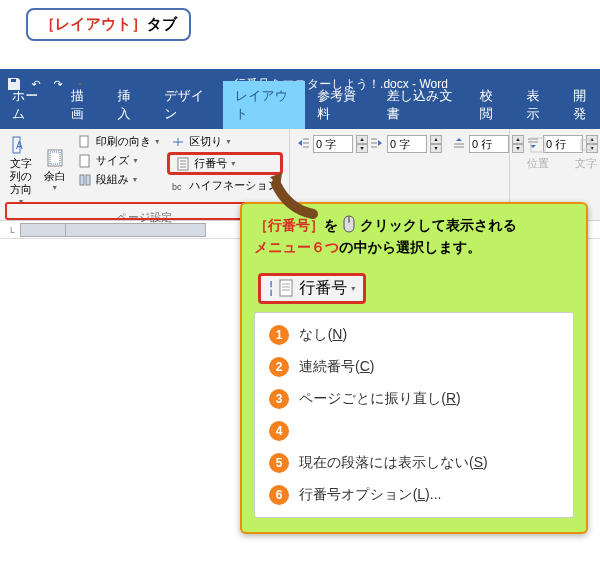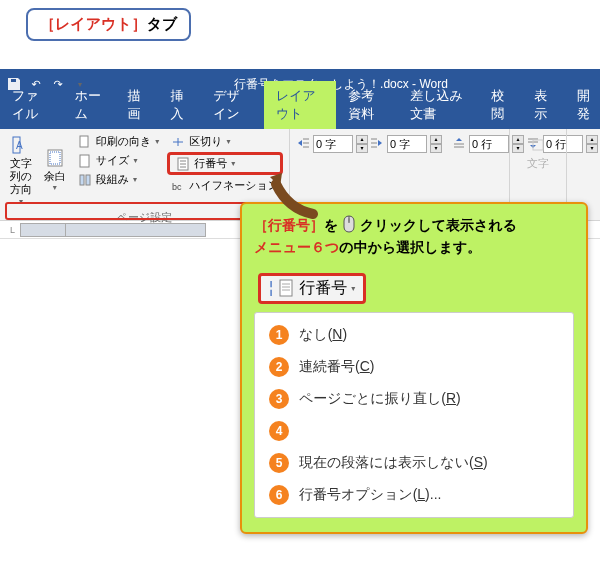--- a/index.html
+++ b/index.html
@@ -12,21 +12,21 @@
   
   
   .word-window { border-top: 20px solid #fff; }
   .titlebar { background: #2B579A; color: #fff; height: 30px; display: flex; align-items: center; padding: 0 6px; font-size: 12px; }
   .qat { display: flex; gap: 6px; align-items: center; }
   .qat-icon { width: 16px; height: 16px; display: flex; align-items: center; justify-content: center; color: #fff; font-size: 11px; }
   .titlebar .title { flex: 1; text-align: center; }
   
   .tabs { background: #2B579A; display: flex; color: #fff; font-size: 13px; height: 30px; align-items: flex-end; }
   .tab { padding: 6px 12px; cursor: pointer; }
-  .tab.active { background: #bef264; color: #2B579A; }
+  .tab.active { background: #7dd3fc; color: #2B579A; }
   
   .ribbon { background: #F3F3F3; border-bottom: 1px solid #D4D4D4; display: flex; height: 92px; position: relative; }
   .ribbon-group { border-right: 1px solid #D4D4D4; padding: 4px 6px 2px; display: flex; flex-direction: column; position: relative; }
   .group-label { text-align: center; font-size: 11px; color: #666; padding: 2px 0; margin-top: auto; }
   .group-body { display: flex; gap: 4px; }
   
   .big-btn { display: flex; flex-direction: column; align-items: center; justify-content: center; width: 44px; font-size: 11px; line-height: 1.2; padding: 2px; cursor: pointer; }
   .big-btn .icon { width: 20px; height: 20px; margin-bottom: 2px; }
   
   .stack { display: flex; flex-direction: column; gap: 2px; }
@@ -91,21 +91,20 @@
           </svg>
         </span>
       <span class="qat-icon">↶</span>
       <span class="qat-icon">↷</span>
       <span class="qat-icon caret">▾</span>
     </div>
     <div class="title">行番号をマスターしよう！.docx - Word</div>
   </div>
 
   <div class="tabs">
-    <div class="tab">ファイル</div>
     <div class="tab">ホーム</div>
     <div class="tab">描画</div>
     <div class="tab">挿入</div>
     <div class="tab">デザイン</div>
     <div class="tab active">レイアウト</div>
     <div class="tab">参考資料</div>
     <div class="tab">差し込み文書</div>
     <div class="tab">校閲</div>
     <div class="tab">表示</div>
     <div class="tab" style="padding-right:4px;">開発</div>
@@ -245,20 +244,26 @@
           </div>
         </div>
       </div>
       <div class="group-label">段落</div>
     </div>
 
     <div class="ribbon-group dim-btn">
       <div class="group-body">
         <div class="big-btn">
           <span class="icon"><svg viewBox="0 0 20 20">
+                <rect x="3" y="3" width="14" height="14" fill="none" stroke="#ccc"></rect>
+              </svg></span>
+          <span>位置</span>
+        </div>
+        <div class="big-btn">
+          <span class="icon"><svg viewBox="0 0 20 20">
                 <rect x="5" y="5" width="10" height="10" fill="none" stroke="#ccc"></rect>
               </svg></span>
           <span>文字</span>
         </div>
       </div>
     </div>
 
     <svg class="arrow" viewBox="0 0 50 50">
       <path d="M45 45 Q 20 40 8 15" stroke="#7A4A1F" stroke-width="10" fill="none" stroke-linecap="round"></path>
       <path d="M2 8 L14 4 L12 18 Z" fill="#7A4A1F"></path>

